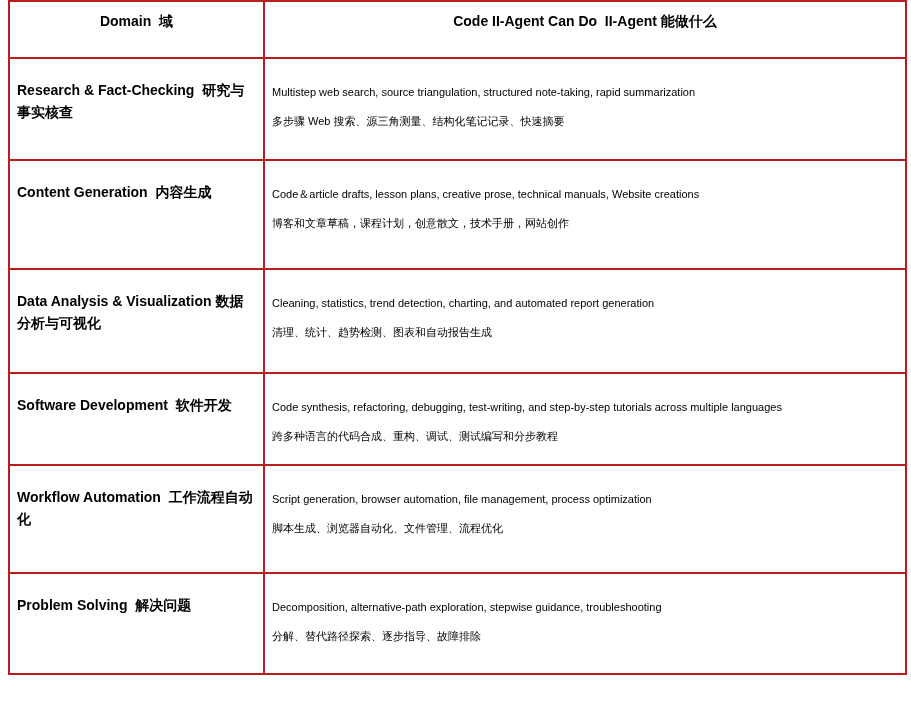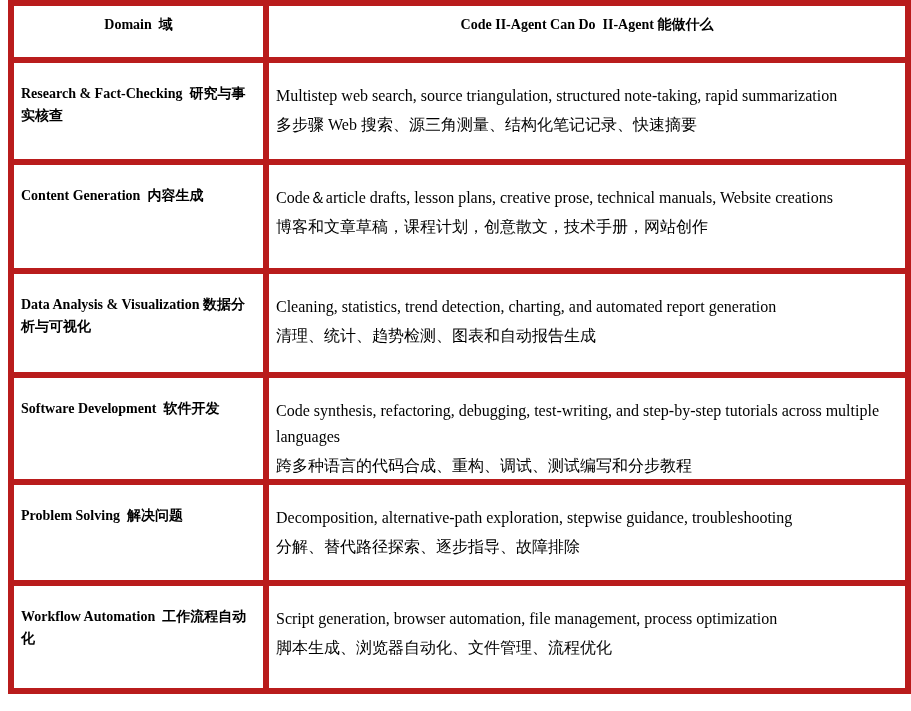--- a/index.html
+++ b/index.html
@@ -17,25 +17,24 @@
     border-collapse: collapse;
     table-layout: fixed;
     margin-left: 8px;
     margin-top: 0;
     width: 897px;
   }
   .capability-table col.col-domain { width: 255px; }
   .capability-table col.col-capability { width: 642px; }
   .capability-table th,
   .capability-table td {
-    border: 6px solid #b91c1c;
+    border: 2px solid #b91c1c;
     vertical-align: top;
     box-sizing: border-box;
     overflow: hidden;
-    font-family: Liberation Serif, serif;
   }
   .capability-table th {
     font-size: 14px;
     font-weight: bold;
     text-align: center;
     padding: 8px 6px 0 6px;
     line-height: 22px;
     white-space: pre-wrap;
   }
   tr.header-row { height: 57px; }
@@ -47,21 +46,21 @@
     font-size: 14px;
     font-weight: bold;
     line-height: 22px;
     white-space: pre-wrap;
   }
   td.capability-cell {
     padding: 20px 20px 0 7px;
   }
   td.capability-cell p {
     margin: 0;
-    font-size: 16px;
+    font-size: 11px;
     font-weight: normal;
     line-height: 26px;
     white-space: pre-wrap;
   }
   td.capability-cell p.text-en { margin-bottom: 3px; }
 </style>
 </head>
 <body>
 
 <table class="capability-table">
@@ -105,32 +104,32 @@
     </tr>
     <tr style="height:92px">
       <td class="domain-cell">
         <p>Software Development  软件开发</p>
       </td>
       <td class="capability-cell">
         <p class="text-en">Code synthesis, refactoring, debugging, test-writing, and step-by-step tutorials across multiple languages</p>
         <p class="text-zh">跨多种语言的代码合成、重构、调试、测试编写和分步教程</p>
       </td>
     </tr>
+    <tr style="height:108px">
+      <td class="domain-cell">
+        <p>Workflow Automation  工作流程自动化</p>
+      </td>
+      <td class="capability-cell">
+        <p class="text-en">Script generation, browser automation, file management, process optimization</p>
+        <p class="text-zh">脚本生成、浏览器自动化、文件管理、流程优化</p>
+      </td>
+    </tr>
     <tr style="height:101px">
       <td class="domain-cell">
         <p>Problem Solving  解决问题</p>
       </td>
       <td class="capability-cell">
         <p class="text-en">Decomposition, alternative-path exploration, stepwise guidance, troubleshooting</p>
         <p class="text-zh">分解、替代路径探索、逐步指导、故障排除</p>
       </td>
     </tr>
-    <tr style="height:108px">
-      <td class="domain-cell">
-        <p>Workflow Automation  工作流程自动化</p>
-      </td>
-      <td class="capability-cell">
-        <p class="text-en">Script generation, browser automation, file management, process optimization</p>
-        <p class="text-zh">脚本生成、浏览器自动化、文件管理、流程优化</p>
-      </td>
-    </tr>
   </tbody>
 </table>
 
 </body></html>

